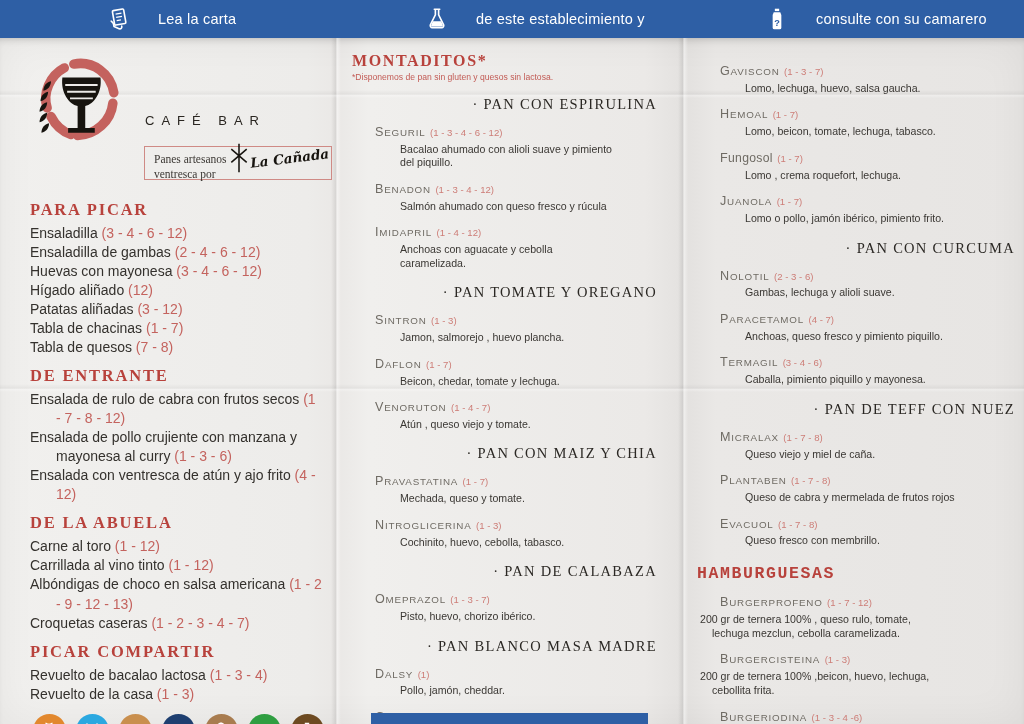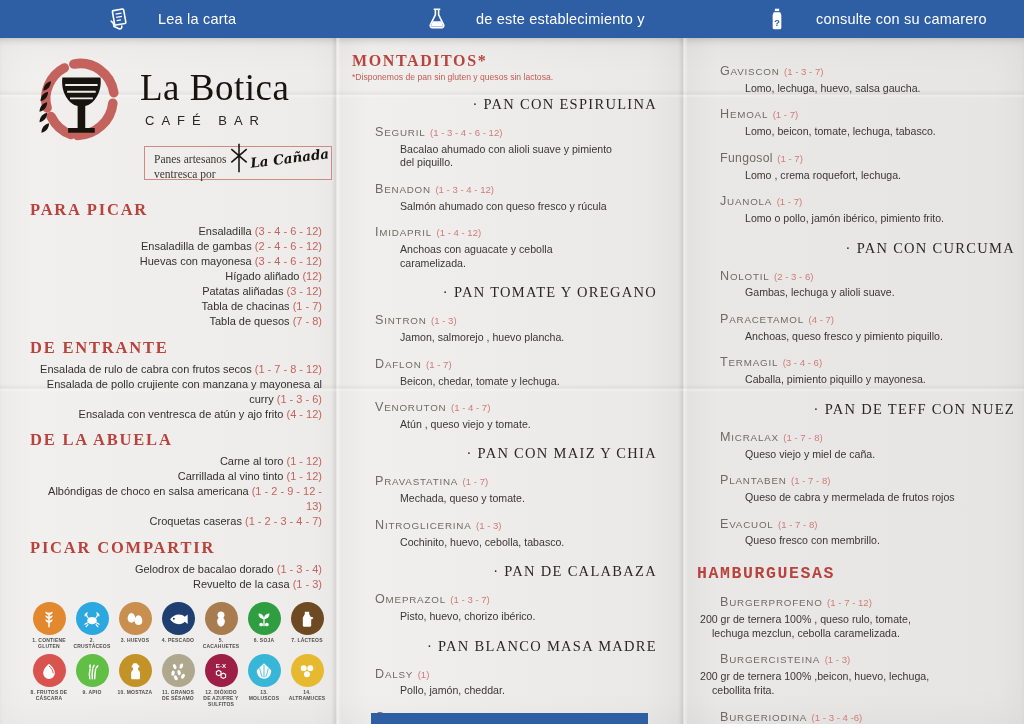--- a/index.html
+++ b/index.html
@@ -35,21 +35,21 @@
   .brand-sub{position:absolute;left:115px;top:61px;font-size:13px;letter-spacing:7px;color:#2a2621;}
   .bread-box{position:absolute;left:114px;top:94px;width:188px;height:34px;border:1.3px solid #cf8a85;box-sizing:border-box;}
   .bread-text{position:absolute;left:9px;top:5px;font-family:"Liberation Serif",serif;font-size:11.5px;color:#3b3733;line-height:1.3;}
   .canada{position:absolute;right:2px;top:-6px;display:flex;align-items:center;}
   .canada svg{width:22px;height:34px;}
   .canada-text{font-family:"DejaVu Serif",serif;font-style:italic;font-weight:bold;font-size:13.5px;color:#17140f;transform:rotate(-7deg);display:inline-block;}
 
   
   .section-heading{font-family:"Liberation Serif",serif;font-weight:bold;font-size:16.5px;letter-spacing:1.8px;color:var(--red,#b8423c);margin:9px 0 4px;}
   .menu-section:first-child .section-heading{margin-top:0;}
-  .dish-row{font-size:11px;line-height:1.36;color:#34312d;padding-left:26px;text-indent:-26px;text-align:right;}
+  .dish-row{font-size:14px;line-height:1.36;color:#34312d;padding-left:26px;text-indent:-26px;}
   .dish-nums{color:var(--numred,#c4635e);}
 
   
   .allergen-grid{margin-top:10px;display:flex;flex-wrap:wrap;column-gap:5px;row-gap:5px;width:300px;}
   .allergen{width:38px;text-align:center;}
   .allergen-circle{width:33px;height:33px;border-radius:50%;margin:0 auto;display:flex;align-items:center;justify-content:center;}
   .allergen-circle svg{width:22px;height:22px;display:block;}
   .allergen-label{margin-top:2px;font-size:5px;font-weight:bold;letter-spacing:.2px;color:#514e49;text-transform:uppercase;line-height:1.2;}
 
   
@@ -130,21 +130,20 @@
             <path d="M11 51c5-1 8-5 8-10-5 1-8 5-8 10z"></path>
             <path d="M10 62c5-1 8-5 8-10-5 1-8 5-8 10z"></path>
             <path d="M10 73c5-1 8-5 8-10-5 1-8 5-8 10z"></path>
             <path d="M12 84c5-1 8-5 8-10-5 1-8 5-8 10z"></path>
           </g>
           <path d="M34 26h40c2 16-7 28-16 30v23h10v5H40v-5h10V56c-9-2-18-14-16-30z" fill="#17140f"></path>
           <g stroke="#eceae7" stroke-width="2" fill="none">
             <path d="M37 34h34M39 41h30M42 48h24"></path>
           </g>
         </svg>
-        <div class="brand-name">La Botica</div>
         <div class="brand-sub">CAFÉ BAR</div>
         <div class="bread-box">
           <div class="bread-text">
             <div>Panes artesanos</div>
             <div>ventresca por</div>
           </div>
           <div class="canada">
             <svg viewBox="0 0 20 30">
               <g stroke="#17140f" stroke-width="1.4" fill="none">
                 <path d="M10 2v26M3 7l14 12M17 7L3 19"></path>
@@ -173,21 +172,21 @@
           </div>
           <div class="menu-section">
             <div class="section-heading">DE LA ABUELA</div>
             <div class="dish-row"><span class="dish-name">Carne al toro</span> <span class="dish-nums">(1 - 12)</span></div>
             <div class="dish-row"><span class="dish-name">Carrillada al vino tinto</span> <span class="dish-nums">(1 - 12)</span></div>
             <div class="dish-row"><span class="dish-name">Albóndigas de choco en salsa americana</span> <span class="dish-nums">(1 - 2 - 9 - 12 - 13)</span></div>
             <div class="dish-row"><span class="dish-name">Croquetas caseras</span> <span class="dish-nums">(1 - 2 - 3 - 4 - 7)</span></div>
           </div>
           <div class="menu-section">
             <div class="section-heading">PICAR COMPARTIR</div>
-            <div class="dish-row"><span class="dish-name">Gelodrox de bacalao dorado</span> <span class="dish-nums">(1 - 3 - 4)</span></div>
+            <div class="dish-row"><span class="dish-name">Revuelto de bacalao lactosa</span> <span class="dish-nums">(1 - 3 - 4)</span></div>
             <div class="dish-row"><span class="dish-name">Revuelto de la casa</span> <span class="dish-nums">(1 - 3)</span></div>
           </div>
         </div>
       <div class="allergen-grid" id="allergens">
           <div class="allergen">
             <div class="allergen-circle" style="background: rgb(226, 136, 46);">
               <svg viewBox="0 0 20 20">
                 <path d="M10 17.5V4" stroke="#fff" stroke-width="1.4" fill="none"></path>
                 <path d="M10 6.2C8.2 6.2 6.8 5 6.6 3.3 8.4 3.3 9.8 4.5 10 6.2zM10 6.2c1.8 0 3.2-1.2 3.4-2.9-1.8 0-3.2 1.2-3.4 2.9zM10 9.8C8.2 9.8 6.8 8.6 6.6 6.9 8.4 6.9 9.8 8.1 10 9.8zM10 9.8c1.8 0 3.2-1.2 3.4-2.9-1.8 0-3.2 1.2-3.4 2.9zM10 13.4c-1.8 0-3.2-1.2-3.4-2.9 1.8 0 3.2 1.2 3.4 2.9zM10 13.4c1.8 0 3.2-1.2 3.4-2.9-1.8 0-3.2 1.2-3.4 2.9z" fill="#fff"></path>
               </svg>

